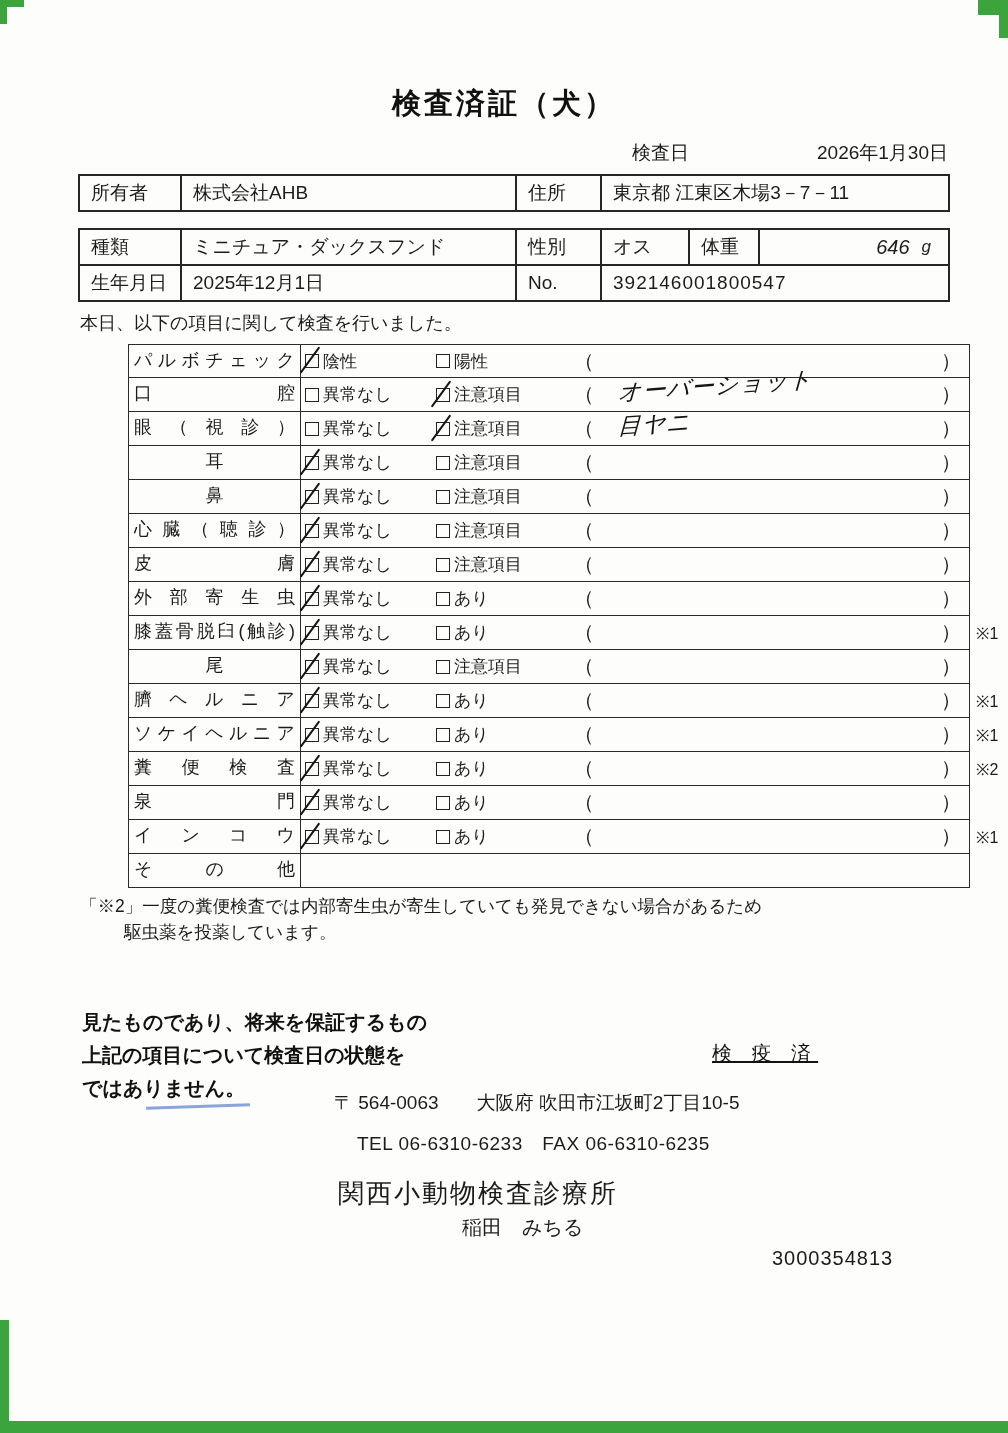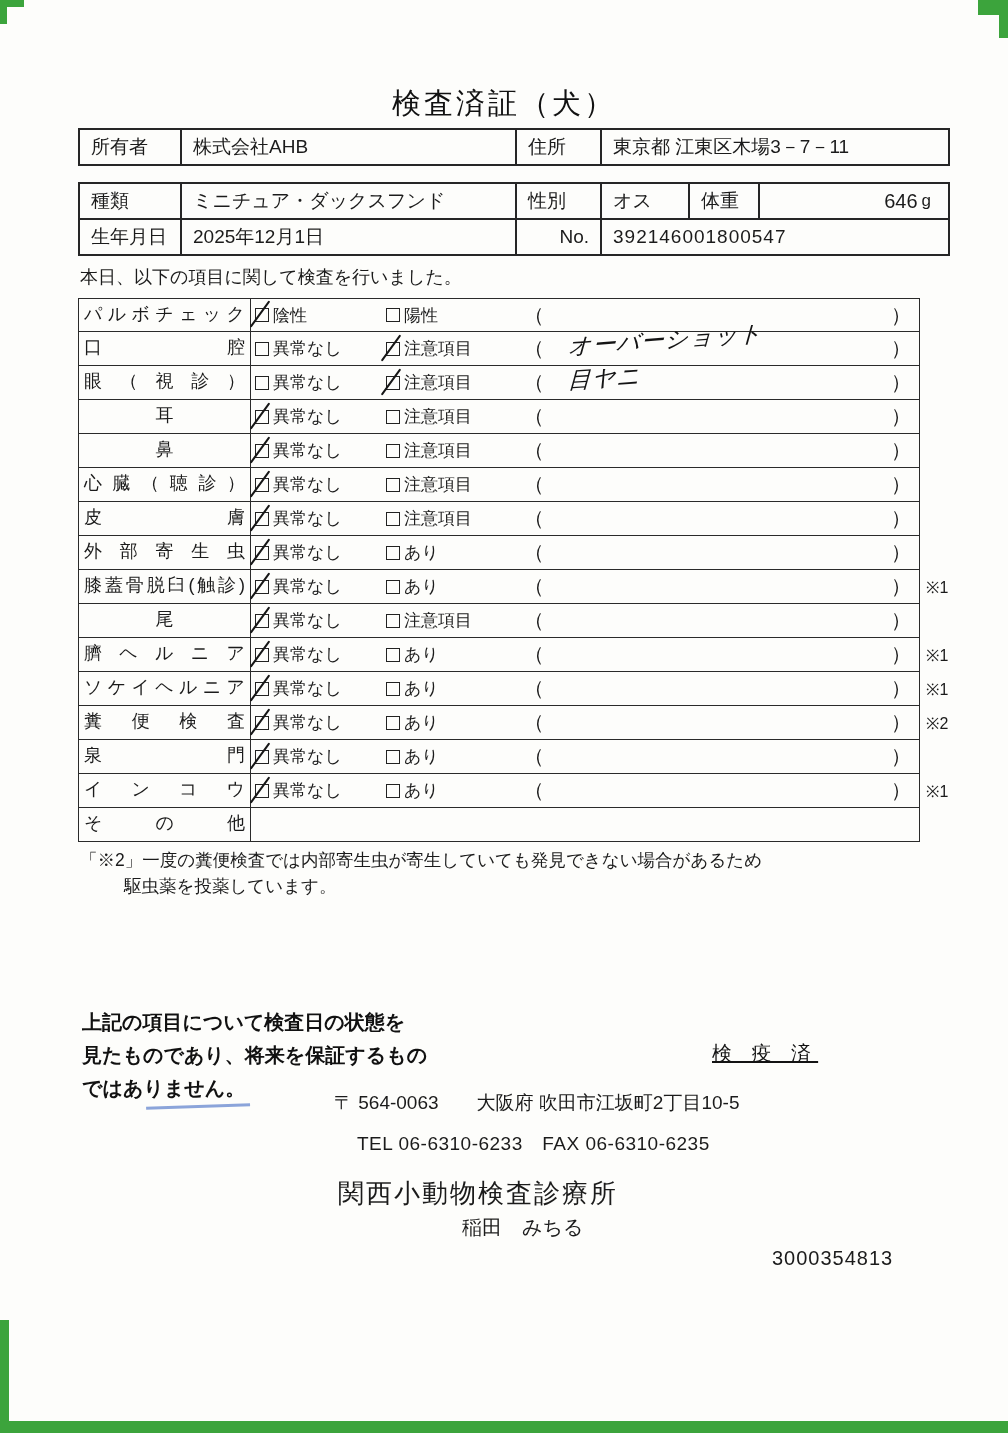--- a/index.html
+++ b/index.html
@@ -11,41 +11,41 @@
 
   
   .art { position:absolute; background:var(--scan-green,#3ca43c); }
   .art-tl-h{left:0;top:0;width:24px;height:7px;}
   .art-tl-v{left:0;top:0;width:7px;height:24px;}
   .art-tr-h{right:0;top:0;width:30px;height:15px;}
   .art-tr-v{right:0;top:0;width:9px;height:38px;}
   .art-bl{left:0;top:1320px;width:9px;height:113px;}
   .art-bottom{left:0;top:1421px;width:1008px;height:12px;}
 
-  .title{margin:0; padding-top:84px; text-align:center; font-size:29px; font-weight:400; letter-spacing:3px; color:#111;}
+  .title{margin:0; padding-top:84px; text-align:center; font-size:29px; font-weight:700; letter-spacing:3px; color:#111;}
 
   .date-row{display:flex; justify-content:flex-end; align-items:flex-end; width:870px; margin:16px 0 8px 78px; gap:128px; font-size:19px;}
 
   table.grid{border-collapse:collapse; table-layout:fixed; width:870px; margin-left:78px;}
   table.grid td{border:2px solid #262626; padding:0 11px; height:36px; box-sizing:border-box; overflow:hidden; white-space:nowrap; font-size:19px;}
   td.val{font-size:20px;}
-  td.center{text-align:right;}
+  td.center{text-align:left;}
   td.weight{display:table-cell;}
-  .weight-inner{display:flex; justify-content:flex-end; align-items:center; gap:4px; padding-right:6px;}
+  .weight-inner{display:flex; justify-content:flex-end; align-items:center; gap:12px; padding-right:6px;font-style:italic;}
   .weight-inner .wv{font-size:20px;} .weight-inner .wu{font-size:17px;}
   .owner-table{margin-top:4px;}
   .dog-table{margin-top:16px;}
   .dog-table td{height:37px;}
   .no-value{font-size:20px; letter-spacing:1px;}
 
   .intro{margin:9px 0 9px 80px; font-size:18px;}
 
   
   .insp{margin-left:78px;}
-  .irow{display:flex;}
+  .irow{display:flex;justify-content:flex-end;}
   .rowmain{display:flex; align-items:stretch; width:842px; height:34px; box-sizing:border-box;
            border:1.5px solid #2a2a2a; border-top:none;}
   .insp > div.irow:first-of-type > .rowmain{border-top:1.5px solid #2a2a2a;}
   .item{width:172px; box-sizing:border-box; padding:0 5px; border-right:1.5px solid #2a2a2a;
         font-size:18px; line-height:31px; text-align:justify; text-align-last:justify; overflow:hidden;}
   .item[data-align="center"]{text-align:center; text-align-last:center;}
   .opts{width:265px; display:flex; align-items:center; padding-left:2px; box-sizing:border-box;}
   .opt{display:flex; align-items:center; width:131px;}
   .opt2{flex:1; width:auto;}
   .optlbl{font-size:17px;}
@@ -81,20 +81,24 @@
 
   <div class="art art-tl-h"></div>
   <div class="art art-tl-v"></div>
   <div class="art art-tr-h"></div>
   <div class="art art-tr-v"></div>
   <div class="art art-bl"></div>
   <div class="art art-bottom"></div>
 
   <h1 class="title">検査済証（犬）</h1>
 
+  <div class="date-row">
+    <span>検査日</span>
+    <span>2026年1月30日</span>
+  </div>
 
   <table class="grid owner-table">
     <colgroup>
         <col style="width:102px">
         <col style="width:335px">
         <col style="width:85px">
         <col style="width:348px">
       </colgroup>
     <tbody>
       <tr>
@@ -538,22 +542,22 @@
         <div class="rest"></div>
       </div>
       <div class="marker"></div>
     </div>
   </div>
 
   <div class="fn">「※2」一度の糞便検査では内部寄生虫が寄生していても発見できない場合があるため</div>
   <div class="fn fn2b">駆虫薬を投薬しています。</div>
 
   <div class="disclaimer">
+    <div>見たものであり、将来を保証するもの</div>
     <div>上記の項目について検査日の状態を</div>
-    <div>見たものであり、将来を保証するもの</div>
     <div>ではありません。</div>
     <span class="pen-mark"></span>
   </div>
 
   <div class="stamp">検 疫 済</div>
   <div class="addr">〒 564-0063　　大阪府 吹田市江坂町2丁目10-5</div>
   <div class="telfax">TEL 06-6310-6233　FAX 06-6310-6235</div>
   <div class="clinic">関西小動物検査診療所</div>
   <div class="person">稲田　みちる</div>
   <div class="docnum">3000354813</div>

